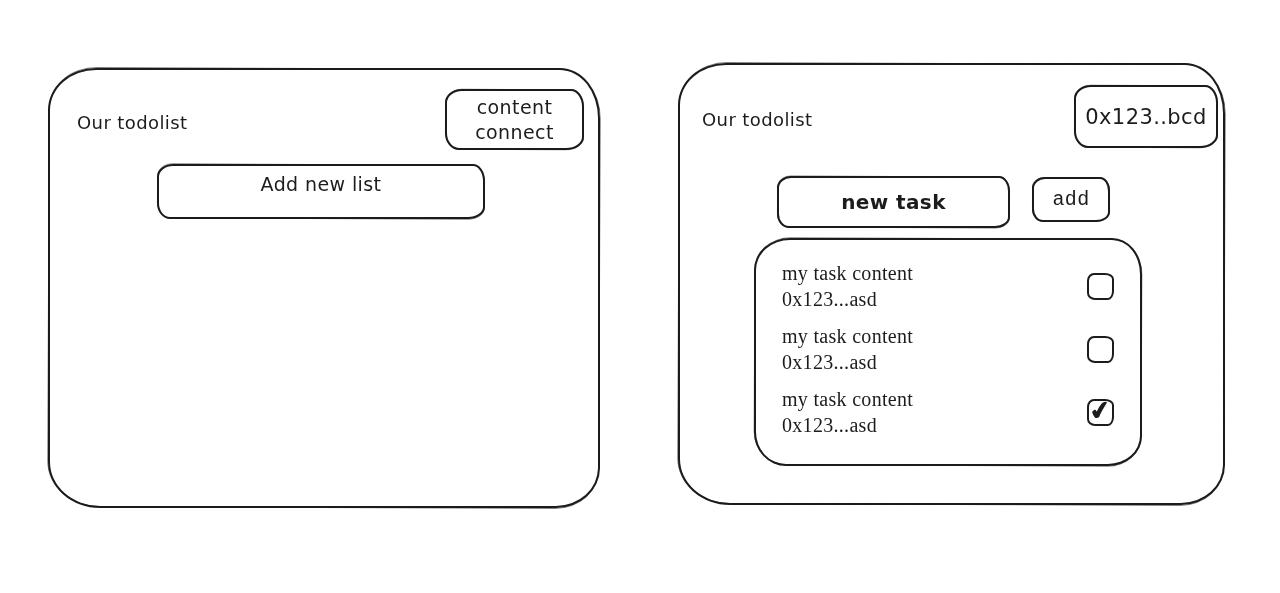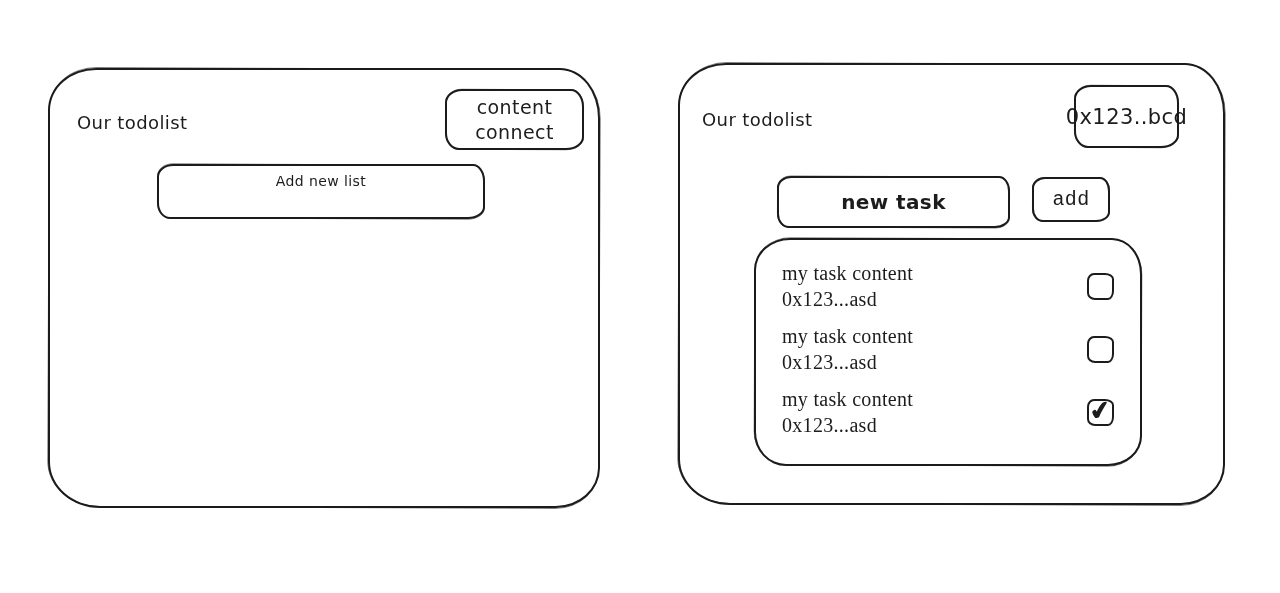--- a/index.html
+++ b/index.html
@@ -58,27 +58,27 @@
     flex-direction:column;
     align-items:center;
     justify-content:center;
     text-align:center;
     font-size:19px;
     letter-spacing:.4px;
     cursor:pointer;
     border-radius:17px 13px 18px 14px / 14px 18px 13px 17px;
   }
   .connect-btn{ left:395px; top:19px; width:139px; height:61px; line-height:25px; }
-  .wallet-btn { left:394px; top:20px; width:105px; height:63px; font-size:21px; }
+  .wallet-btn { left:394px; top:20px; width:144px; height:63px; font-size:21px; }
 
   .addlist-btn{
     left:107px; top:94px; width:328px; height:55px;
     justify-content:flex-start;
     padding-top:7px;
-    font-size:14px;
+    font-size:19px;
     border-radius:16px 12px 17px 13px / 13px 17px 12px 16px;
     align-items:center;
   }
 
   .newtask-input{
     left:97px; top:111px; width:233px; height:52px;
     font-size:20px;
     border-radius:14px 11px 15px 12px / 12px 15px 11px 14px;
     font-weight:bold;
   }

